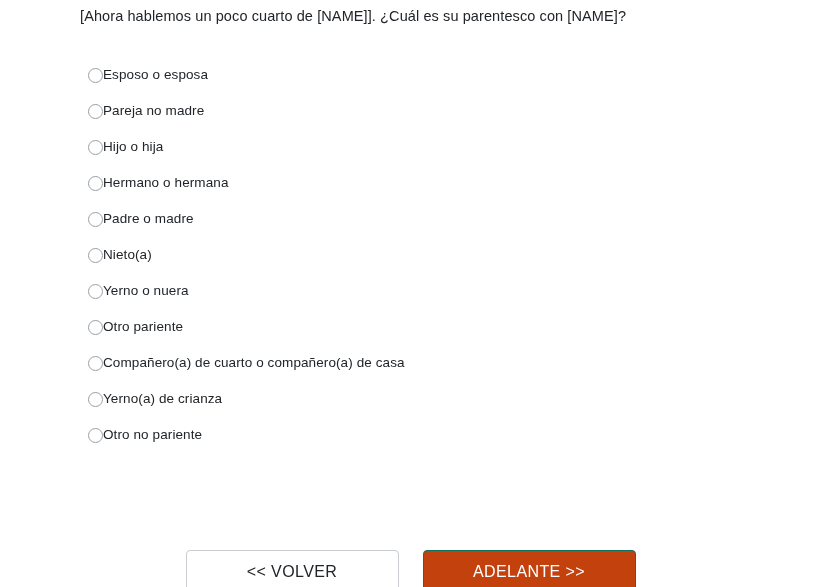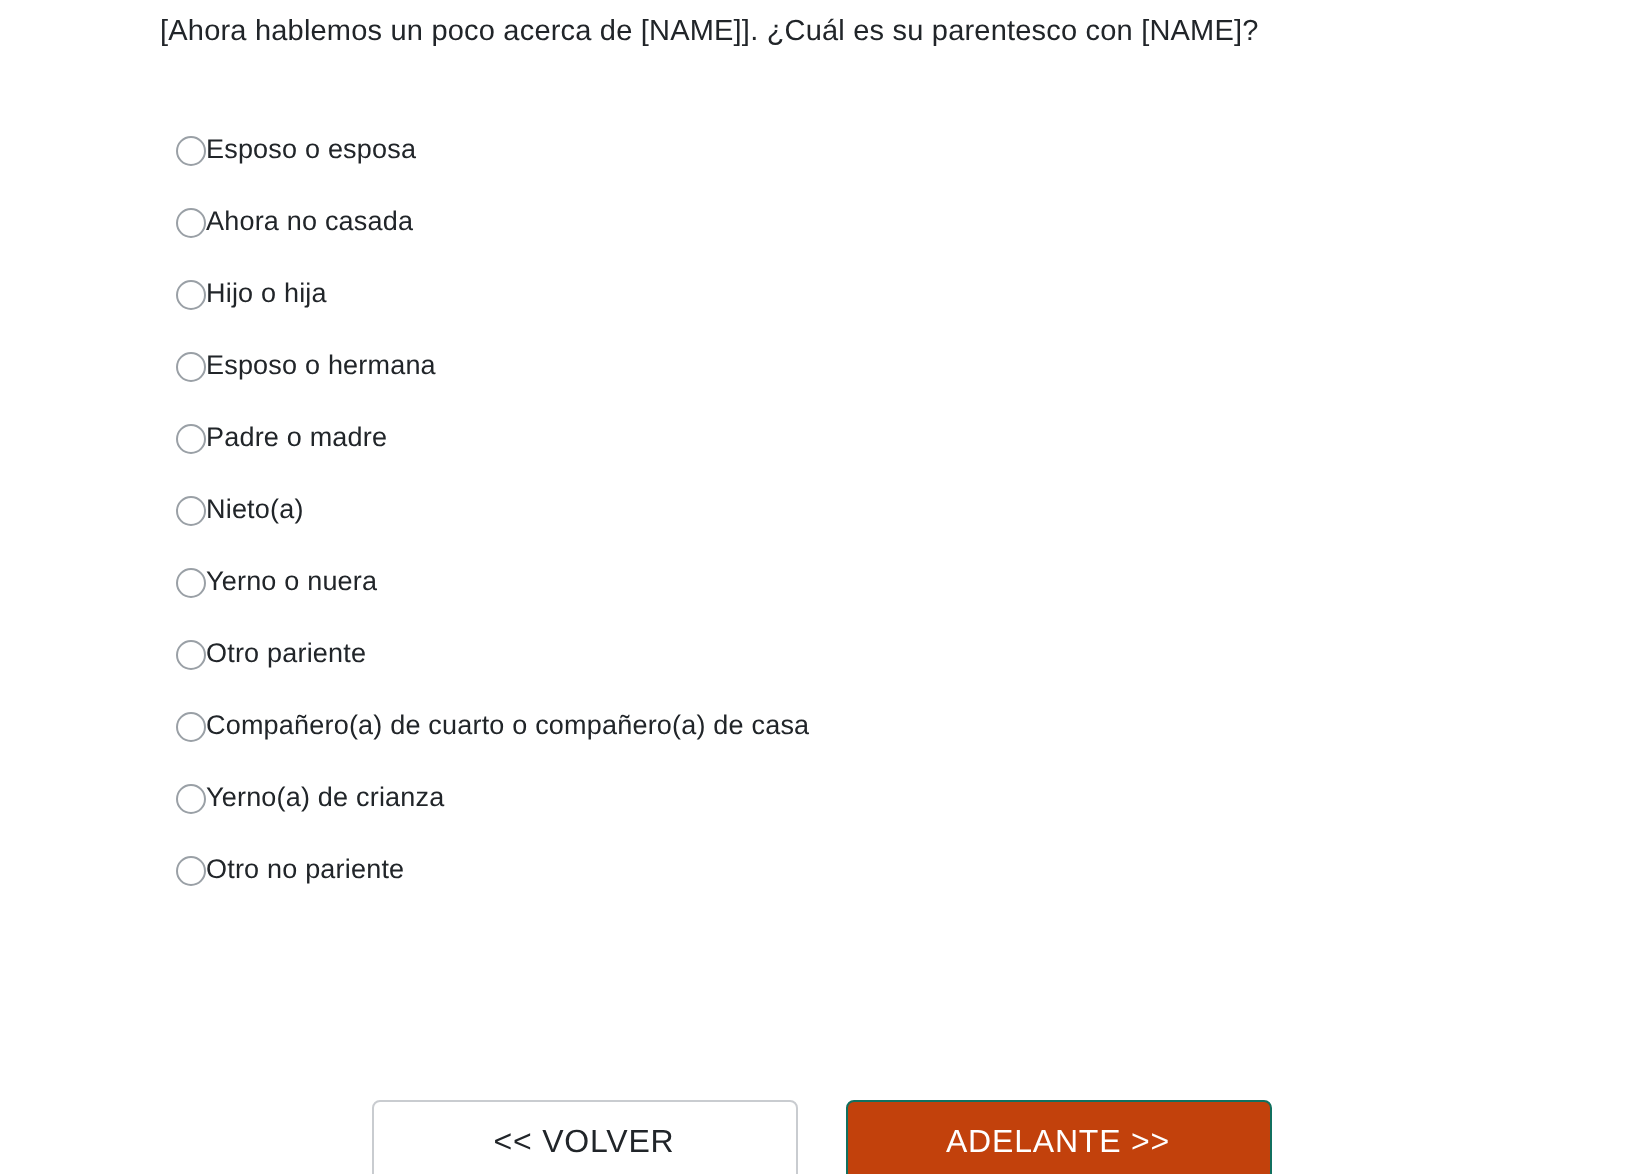--- a/index.html
+++ b/index.html
@@ -91,42 +91,42 @@
     background: #c2410c;
     border: 1px solid #11705f;
     color: #ffffff;
   }
 </style>
 </head>
 <body>
 
 <div class="survey-page">
 
-  <div class="question-text">[Ahora hablemos un poco acerca de [NAME]]. ¿Cuál es su parentesco con [NAME]?</div>
+  <div class="question-text">[Ahora hablemos un poco cuarto de [NAME]]. ¿Cuál es su parentesco con [NAME]?</div>
 
   <div class="options-list">
 
     <div class="option-row">
       <span class="radio-circle"></span>
       <span class="option-label">Esposo o esposa</span>
     </div>
 
     <div class="option-row">
       <span class="radio-circle"></span>
-      <span class="option-label">Ahora no casada</span>
+      <span class="option-label">Pareja no madre</span>
     </div>
 
     <div class="option-row">
       <span class="radio-circle"></span>
       <span class="option-label">Hijo o hija</span>
     </div>
 
     <div class="option-row">
       <span class="radio-circle"></span>
-      <span class="option-label">Esposo o hermana</span>
+      <span class="option-label">Hermano o hermana</span>
     </div>
 
     <div class="option-row">
       <span class="radio-circle"></span>
       <span class="option-label">Padre o madre</span>
     </div>
 
     <div class="option-row">
       <span class="radio-circle"></span>
       <span class="option-label">Nieto(a)</span>

